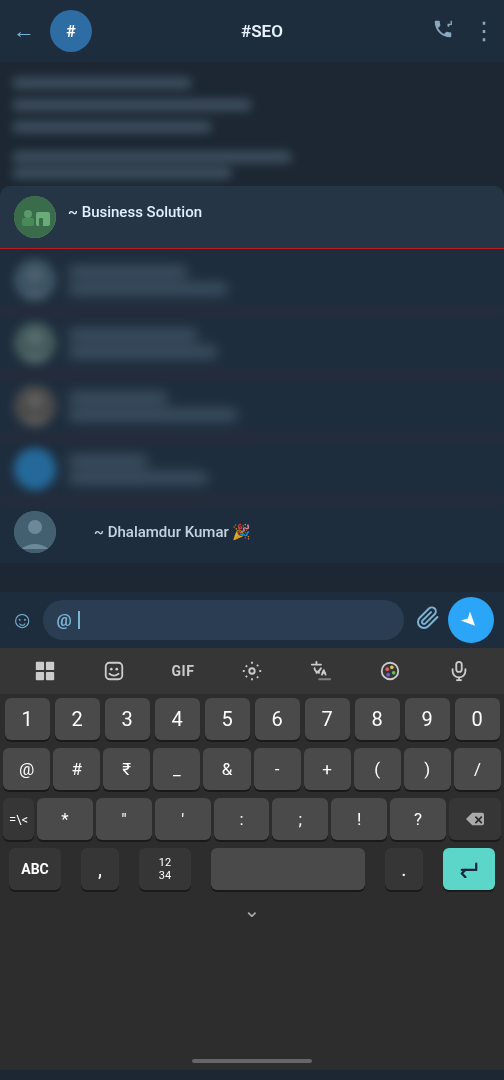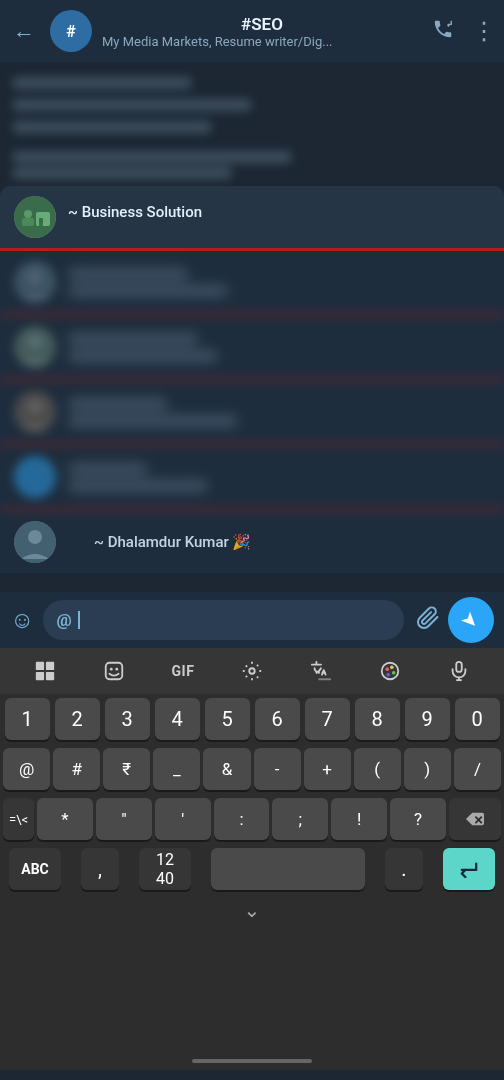--- a/index.html
+++ b/index.html
@@ -95,21 +95,21 @@
       border-radius: 10px 10px 0 0;
       overflow: hidden;
       margin: 0;
     }
 
     .mention-item {
       display: flex;
       align-items: center;
       padding: 10px 14px;
       gap: 12px;
-      border-bottom: 3px solid #b91c1c;
+      border-bottom: 1px solid #b91c1c;
       cursor: pointer;
     }
     .mention-item:last-child {
       border-bottom: none;
       gap: 38px;
     }
     .mention-avatar {
       width: 42px;
       height: 42px;
       border-radius: 50%;
@@ -320,21 +320,21 @@
       display: flex;
       align-items: center;
       justify-content: center;
       cursor: pointer;
       box-shadow: 0 2px 0 #1a1a1a;
     }
     .kb-1234 {
       background: #363636;
       border-radius: 6px;
       color: #fff;
-      font-size: 16px;
+      font-size: 11px;
       width: 52px;
       height: 42px;
       display: flex;
       flex-direction: column;
       align-items: center;
       justify-content: center;
       cursor: pointer;
       box-shadow: 0 2px 0 #1a1a1a;
       line-height: 1.2;
     }
@@ -433,21 +433,20 @@
 </head>
 <body>
 
 <div class="header">
   <div class="header-back">←</div>
   <div class="header-avatar">
     <span style="color:#fff;font-size:16px;font-weight:bold;">#</span>
   </div>
   <div class="header-info">
     <div class="header-title">#SEO</div>
-    <div class="header-subtitle">My Media Markets, Resume writer/Dig...</div>
   </div>
   <div class="header-icons">
     <div class="header-icon">
       <svg width="22" height="22" viewBox="0 0 24 24" fill="none">
         <path d="M6.6 10.8c1.4 2.8 3.8 5.1 6.6 6.6l2.2-2.2c.3-.3.7-.4 1-.2 1.1.4 2.3.6 3.6.6.6 0 1 .4 1 1V20c0 .6-.4 1-1 1-9.4 0-17-7.6-17-17 0-.6.4-1 1-1h3.5c.6 0 1 .4 1 1 0 1.3.2 2.5.6 3.6.1.3 0 .7-.2 1L6.6 10.8z" fill="#8ba8be"></path>
         <path d="M17 7l2 2m0-2l-2 2M21 3v4h-4" stroke="#8ba8be" stroke-width="1.5" fill="none"></path>
       </svg>
     </div>
     <div class="header-icon" style="font-size:24px;color:#8ba8be;">⋮</div>
   </div>
@@ -673,21 +672,21 @@
         <line x1="19" y1="8" x2="13" y2="14" stroke="#2d2d2d" stroke-width="2" stroke-linecap="round"></line>
       </svg>
     </div>
   </div>
 
   <div class="kb-bottom-row">
     <div class="kb-abc">ABC</div>
     <div class="kb-comma">,</div>
     <div class="kb-1234">
       <span>12</span>
-      <span>40</span>
+      <span>34</span>
     </div>
     <div class="kb-space"></div>
     <div class="kb-period">.</div>
     <div class="kb-enter">
       <svg width="22" height="18" viewBox="0 0 24 20" fill="none">
         <path d="M20 4v7H4" stroke="#1a2a3a" stroke-width="2.5" stroke-linecap="round" stroke-linejoin="round"></path>
         <path d="M8 11l-4 4 4 4" stroke="#1a2a3a" stroke-width="2.5" stroke-linecap="round" stroke-linejoin="round"></path>
       </svg>
     </div>
   </div>

